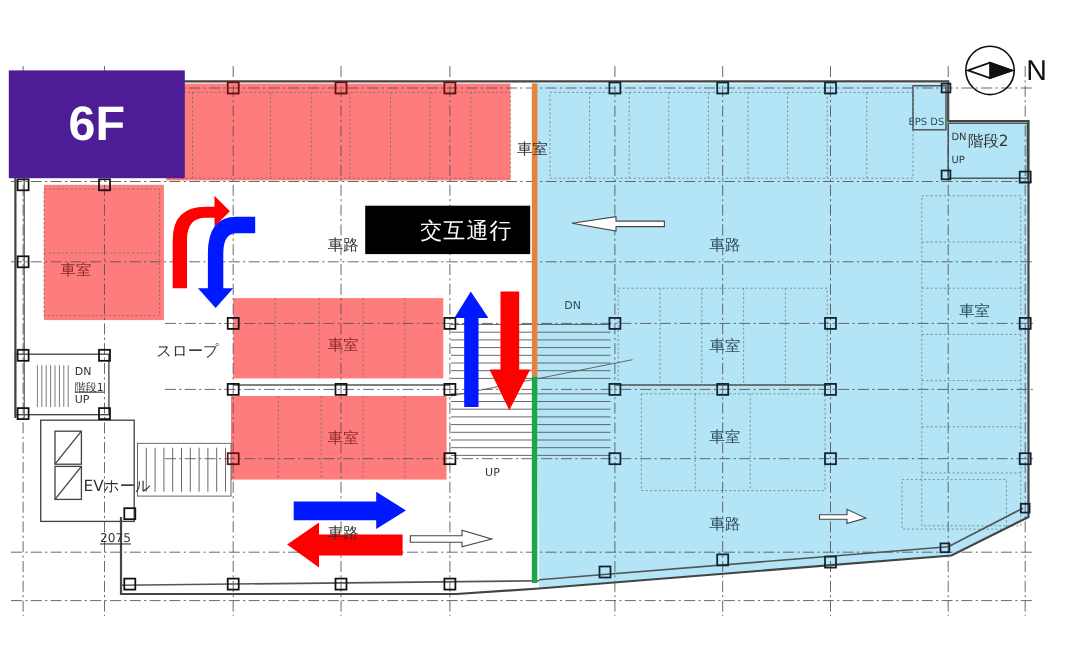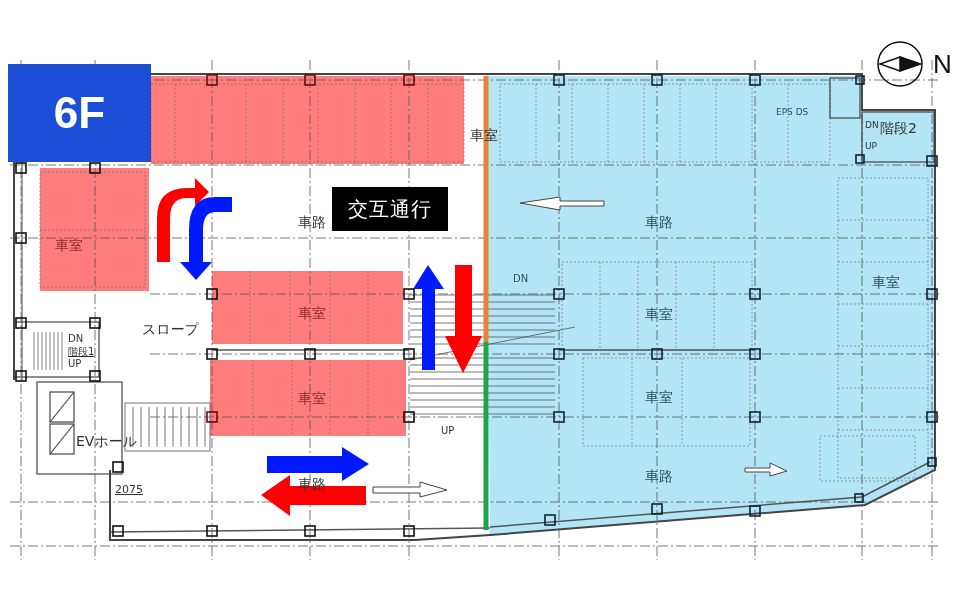--- a/index.html
+++ b/index.html
@@ -1,24 +1,24 @@
 <!DOCTYPE html>
 <html><head>
 <meta charset="utf-8">
 <style>
   html, body { margin:0; padding:0; background:#ffffff; }
   body { width:980px; height:611px; position:relative; overflow:hidden; font-family:"DejaVu Sans", sans-serif; }
   .label { position:absolute; font-size:14px; color:#333; white-space:nowrap; }
   .label.red { color:#8a2a2a; }
   .label.blue { color:#2d4d5c; }
   #plan { position:absolute; left:0; top:0; }
-  .floor-badge { position:absolute; left:8px; top:64px; width:143px; height:98px; background:#1d4ed8; color:#fff;
+  .floor-badge { position:absolute; left:8px; top:64px; width:160px; height:98px; background:#4c1d95; color:#fff;
     font-family:"Liberation Sans", sans-serif; font-size:44px; font-weight:bold; display:flex; align-items:center; justify-content:center; }
   .alt-badge { position:absolute; left:332px; top:187px; width:116px; height:44px; background:#000; color:#fff;
-    font-size:20px; display:flex; align-items:center; justify-content:center; letter-spacing:1px; }
+    font-size:20px; display:flex; align-items:center; justify-content:center; letter-spacing:1px;padding-left:34px; }
   .compass-n { position:absolute; left:933px; top:49px; font-family:"Liberation Sans", sans-serif; font-size:26px; color:#111; }
 </style>
 </head>
 <body>
 
 <svg id="plan" width="980" height="611" viewBox="0 0 980 611" xmlns="http://www.w3.org/2000/svg">
 
   <polygon points="486,76 862,76 862,110 935,110 935,470 865,505 490,535" fill="#b3e5f7"></polygon>
 
   <rect x="151" y="76" width="313" height="88" fill="#ff7c7c"></rect>
@@ -247,24 +247,24 @@
 <div class="label red" style="left:298px;top:390px;">車室</div>
 <div class="label blue" style="left:645px;top:306px;">車室</div>
 <div class="label blue" style="left:645px;top:389px;">車室</div>
 <div class="label blue" style="left:872px;top:274px;">車室</div>
 
 <div class="label" style="left:298px;top:214px;">車路</div>
 <div class="label" style="left:298px;top:476px;">車路</div>
 <div class="label blue" style="left:645px;top:214px;">車路</div>
 <div class="label blue" style="left:645px;top:468px;">車路</div>
 
-<div class="label" style="left:142px;top:321px;">スロープ</div>
+<div class="label" style="left:142px;top:311px;">スロープ</div>
 <div class="label" style="left:76px;top:433px;">EVホール</div>
 <div class="label" style="left:68px;top:333px;font-size:10px;">DN</div>
 <div class="label" style="left:68px;top:345px;font-size:10px;text-decoration:underline;">階段1</div>
 <div class="label" style="left:68px;top:358px;font-size:10px;">UP</div>
 <div class="label" style="left:865px;top:120px;font-size:9px;">DN</div>
 <div class="label" style="left:880px;top:120px;font-size:14px;">階段2</div>
 <div class="label" style="left:865px;top:141px;font-size:9px;">UP</div>
-<div class="label blue" style="left:776px;top:107px;font-size:9px;">EPS DS</div>
+<div class="label blue" style="left:826px;top:107px;font-size:9px;">EPS DS</div>
 <div class="label blue" style="left:513px;top:273px;font-size:10px;">DN</div>
 <div class="label" style="left:441px;top:425px;font-size:10px;">UP</div>
-<div class="label" style="left:91px;top:483px;font-size:11px;text-decoration:underline;margin-left:24px;">2075</div>
+<div class="label" style="left:91px;top:483px;font-size:11px;text-decoration:underline;">2075</div>
 
 </body></html>

